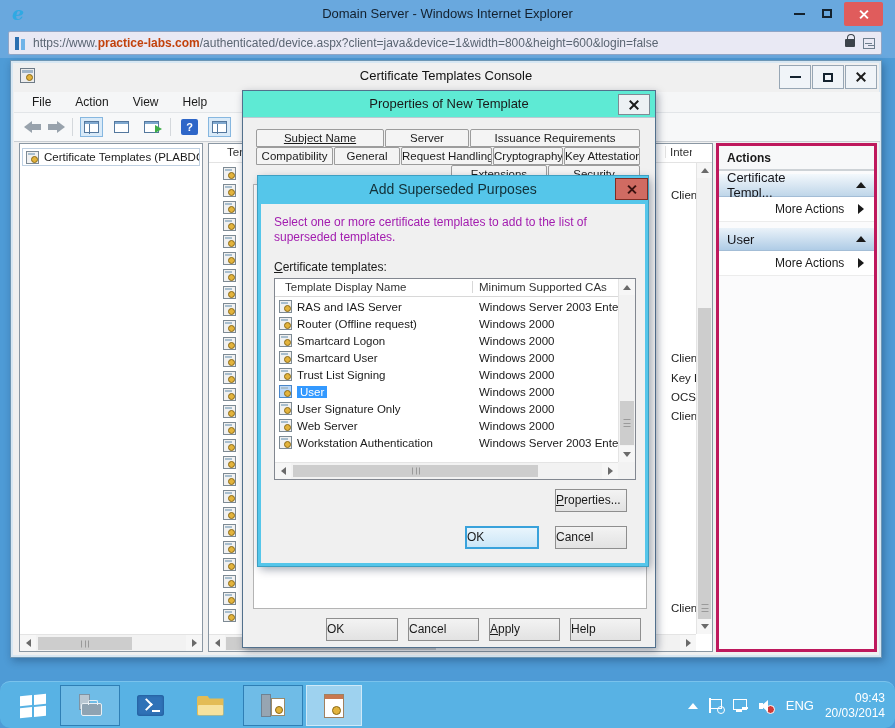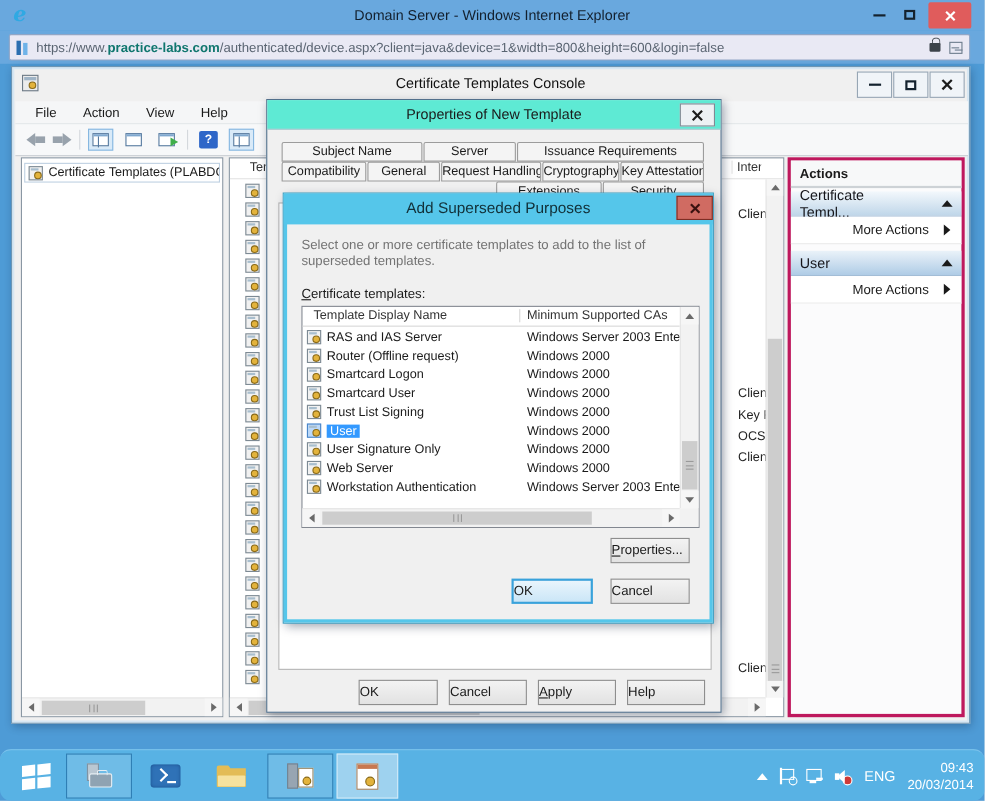--- a/index.html
+++ b/index.html
@@ -25,21 +25,21 @@
   .xbars::before { transform:rotate(45deg); } .xbars::after { transform:rotate(-45deg); }
   .xbars.maroon::before,.xbars.maroon::after { background:#3a1210; }
 
   .ie-urlrow { left:0; top:28px; width:895px; height:30px; background:#69A8DE; }
   .url-input { left:8px; top:3px; width:874px; height:24px; background:#E9E9F4;
                border:1px solid #91A6C6; border-radius:2px; display:flex; align-items:center;
                padding:0 6px; font-size:12px; color:#5a6572; }
   .favicon { width:11px; height:13px; margin-right:7px; position:relative; }
   .favicon::before { content:""; position:absolute; left:0; top:0; width:4px; height:13px; background:#2B6FB0; }
   .favicon::after { content:""; position:absolute; left:6px; top:2px; width:4px; height:11px; background:#6FB3E8; }
-  .url-domain { color:#0f766e; font-weight:bold; }
+  .url-domain { color:#c2410c; font-weight:bold; }
   .url-text { white-space:nowrap; overflow:hidden; flex:1; }
   .lock-icon { width:10px; height:8px; background:#3c434a; border-radius:1px; position:relative; margin:0 8px 0 4px; }
   .lock-icon::before { content:""; position:absolute; left:2px; top:-5px; width:6px; height:6px;
       border:1.5px solid #3c434a; border-bottom:none; border-radius:4px 4px 0 0; }
   .compat-icon { width:12px; height:11px; border:1.5px solid #6d7d8d; position:relative; }
   .compat-icon::before { content:""; position:absolute; left:1px; top:4px; width:7px; height:1.5px;
       background:#6d7d8d; box-shadow:3px 2px 0 #6d7d8d; }
 
   
   .console { left:10px; top:60px; width:872px; height:598px; background:#F0F0F0;
@@ -140,21 +140,21 @@
          border:1px solid #8E8E8E; font-size:12px; line-height:21px; }
   .btn.default { background:linear-gradient(#E9F5FC,#CBE6F7); border:2px solid #39A2DB; line-height:19px; }
 
   
   .addlg { left:258px; top:176px; width:390px; height:390px; background:#F0F0F0;
            border:3px solid #55C6EA; box-shadow:0 0 0 1px #3D9FC2, 2px 3px 9px rgba(0,20,50,.4); }
   .addlg-titlebar { left:-3px; top:-3px; width:390px; height:28px; background:#55C6EA; }
   .addlg-title { left:0; top:0; width:100%; line-height:27px; text-align:center; font-size:14px; color:#123038; }
   .addlg-x { right:0px; top:2px; width:33px; height:22px; background:#D06B62; border:1px solid #7E2D24;
              display:flex; align-items:center; justify-content:center; }
-  .addlg .instruction { left:13px; top:36px; width:362px; font-size:12px; line-height:15px; color:#737373; }
+  .addlg .instruction { left:13px; top:36px; width:362px; font-size:12px; line-height:15px; color:#a21caf; }
   .addlg .list-label { left:13px; top:81px; font-size:12px; }
   .accel { text-decoration:underline; }
 
   .tpl-list { left:13px; top:99px; width:362px; height:202px; background:#fff; border:1px solid #828790; }
   .tpl-head { left:0; top:0; width:343px; height:18px; border-bottom:1px solid #D8D8D8; font-size:11.5px; color:#333; }
   .tpl-head .c1 { position:absolute; left:10px; top:2px; } 
   .tpl-head .c2 { position:absolute; left:204px; top:2px; border-left:1px solid #D8D8D8; padding-left:6px; margin-left:-7px; }
   .tpl-rows { left:0; top:19px; width:343px; }
   .tpl-row { height:17px; position:relative; display:flex; align-items:center; font-size:11.5px; }
   .tpl-row .cert-icon { margin-left:4px; margin-right:5px; }
@@ -447,21 +447,21 @@
 </div>
 
 <div class="abs props">
   <div class="abs props-titlebar">
     <div class="abs props-title">Properties of New Template</div>
     <div class="abs props-x">
         <span class="cxs"></span>
       </div>
   </div>
 
-  <div class="tab" style="left:13px;top:38px;width:128px;">Subject Name</div>
+  <div class="tab" style="left:13px;top:38px;width:128px;text-decoration:underline;">Subject Name</div>
   <div class="tab" style="left:142px;top:38px;width:84px;">Server</div>
   <div class="tab" style="left:227px;top:38px;width:170px;">Issuance Requirements</div>
   <div class="tab" style="left:13px;top:56px;width:77px;">Compatibility</div>
   <div class="tab" style="left:91px;top:56px;width:66px;">General</div>
   <div class="tab" style="left:158px;top:56px;width:91px;">Request Handling</div>
   <div class="tab" style="left:250px;top:56px;width:70px;">Cryptography</div>
   <div class="tab" style="left:321px;top:56px;width:76px;">Key Attestation</div>
   <div class="tab" style="left:208px;top:74px;width:96px;">Extensions</div>
   <div class="tab" style="left:305px;top:74px;width:92px;">Security</div>
   <div class="abs props-content"></div>

